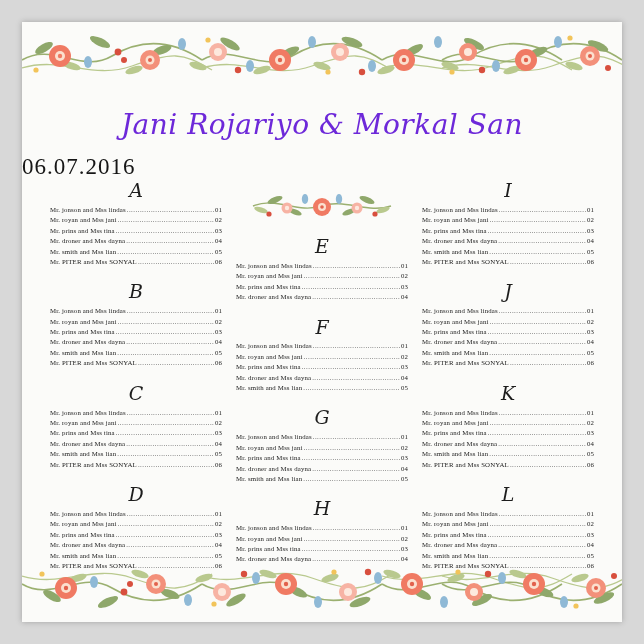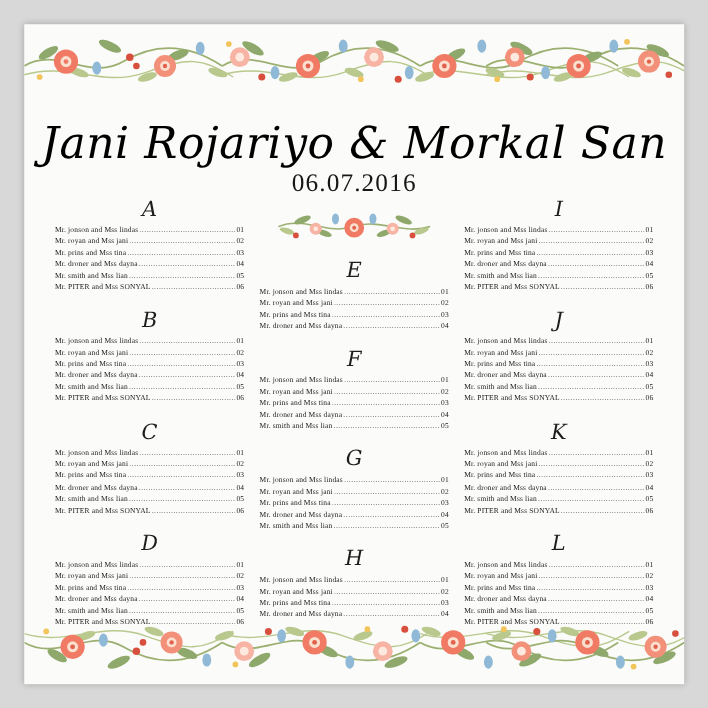--- a/index.html
+++ b/index.html
@@ -15,25 +15,25 @@
     box-shadow:0 0 6px rgba(0,0,0,.25);
     overflow:hidden;
   }
   
   .floral{position:absolute;left:0;width:600px;height:62px;overflow:hidden;}
   .floral.top{top:0;}
   .floral.bottom{bottom:0;}
   
   .names{
     position:absolute;top:86px;left:0;width:600px;text-align:center;
-    font-size:40px;letter-spacing:.5px;color:#000000;
+    font-size:28px;letter-spacing:.5px;color:#6d28d9;
     font-family:"DejaVu Serif",serif;font-style:italic;
   }
   .date{
-    position:absolute;top:132px;left:0;width:600px;text-align:center;
+    position:absolute;top:132px;left:0;width:600px;text-align:left;
     font-size:23px;color:#161616;letter-spacing:1px;
     font-family:"Liberation Serif",serif;
   }
   .divider{position:absolute;top:170px;left:225px;width:150px;height:34px;}
   
   .cols{position:absolute;top:158px;left:28px;width:544px;}
   .col{position:absolute;top:0;width:172px;}
   .col.left{left:0;}
   .col.mid{left:186px;top:56px;}
   .col.right{left:372px;}

